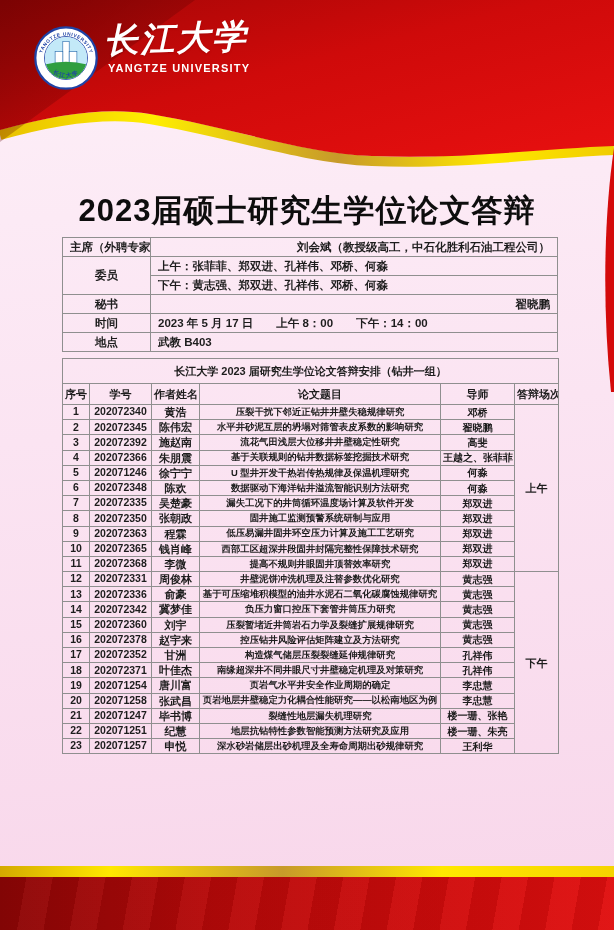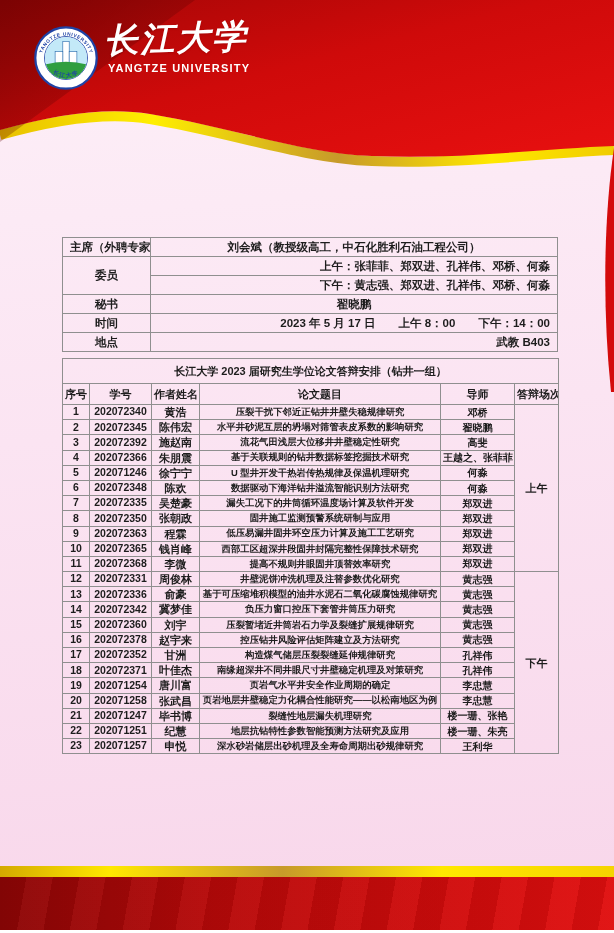--- a/index.html
+++ b/index.html
@@ -33,22 +33,22 @@
     font-size:31px; font-weight:900; color:#0d0d0d; letter-spacing:1px;
     white-space:nowrap;
   }
   
   table { border-collapse:collapse; table-layout:fixed; }
   td { border:1px solid #8f8f8f; color:#1d1d1d; font-weight:700;
        overflow:hidden; white-space:nowrap; line-height:1.1; }
   .info-table { position:absolute; left:62px; top:237px; width:496px; }
   .info-table td { font-size:11.5px; height:19px; padding:1px 7px; }
   .info-table td.lbl { text-align:center; }
-  .info-table td.ctr { text-align:center;margin-top:16px; }
-  .info-table td.lft { text-align:right;margin-top:13px; }
+  .info-table td.ctr { text-align:right;margin-top:16px; }
+  .info-table td.lft { text-align:left;margin-top:13px; }
   .sched-table { position:absolute; left:62px; top:358px; width:496px; }
   .sched-table td { text-align:center; padding:0 2px; }
   .cap-row td { height:25px; font-size:11px; }
   .hdr-row td { height:21px; font-size:11px; }
   .sched-table tbody td { height:15.2px; font-size:10.5px; }
   .sched-table tbody td.c2 { font-size:11px; }
   .sched-table tbody td.c3 { font-size:9.4px; }
   .sched-table tbody td.c4 { font-size:10px; }
   .sched-table tbody td.c5 { font-size:11px;margin-top:48px; }
   
@@ -115,20 +115,21 @@
       <textPath href="#arcTop" startOffset="50%" text-anchor="middle">YANGTZE UNIVERSITY</textPath>
     </text>
     <text font-size="9" font-weight="bold" fill="#1f43a5" letter-spacing="2">
       <textPath href="#arcBot" startOffset="50%" text-anchor="middle">长江大学</textPath>
     </text>
   </svg>
 
   <div class="uni-cn">长江大学</div>
   <div class="uni-en">YANGTZE UNIVERSITY</div>
 
+  <div class="main-title">2023届硕士研究生学位论文答辩</div>
 
   <table class="info-table">
     <colgroup>
         <col style="width:88px">
         <col>
       </colgroup>
     <tbody>
         <tr>
       <td class="lbl">主席（外聘专家）</td>
       <td class="ctr">刘会斌（教授级高工，中石化胜利石油工程公司）</td>

